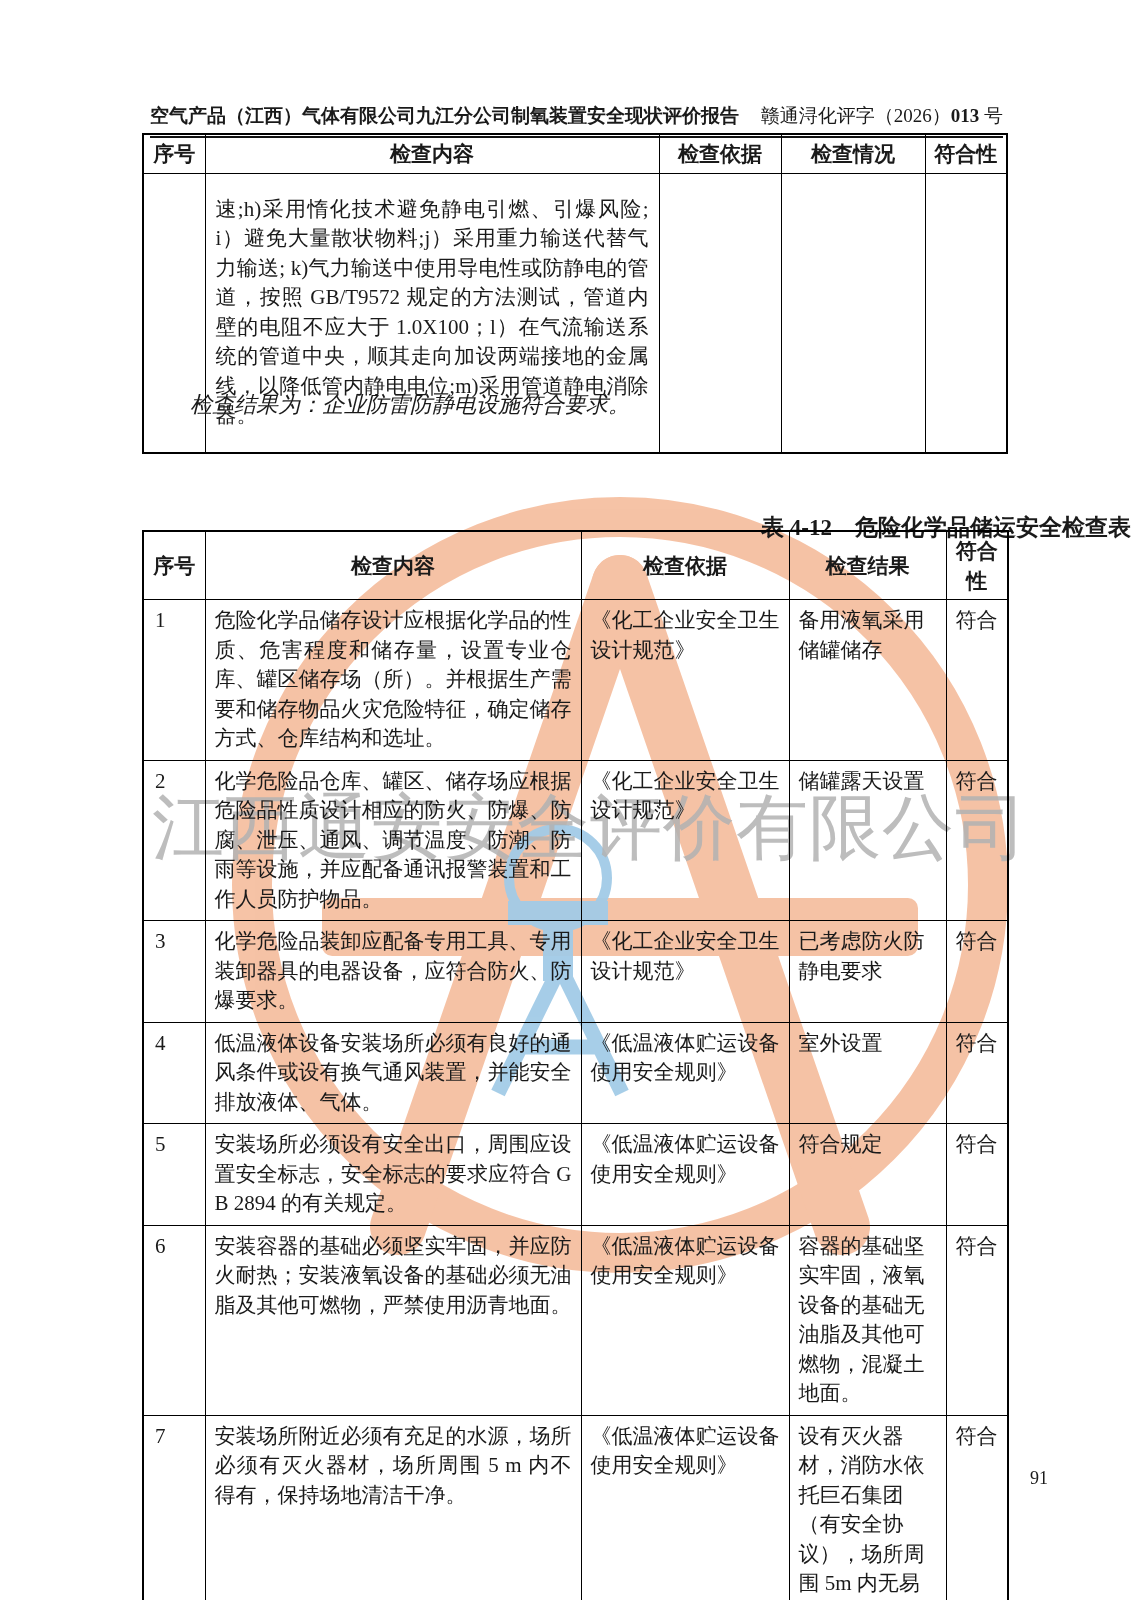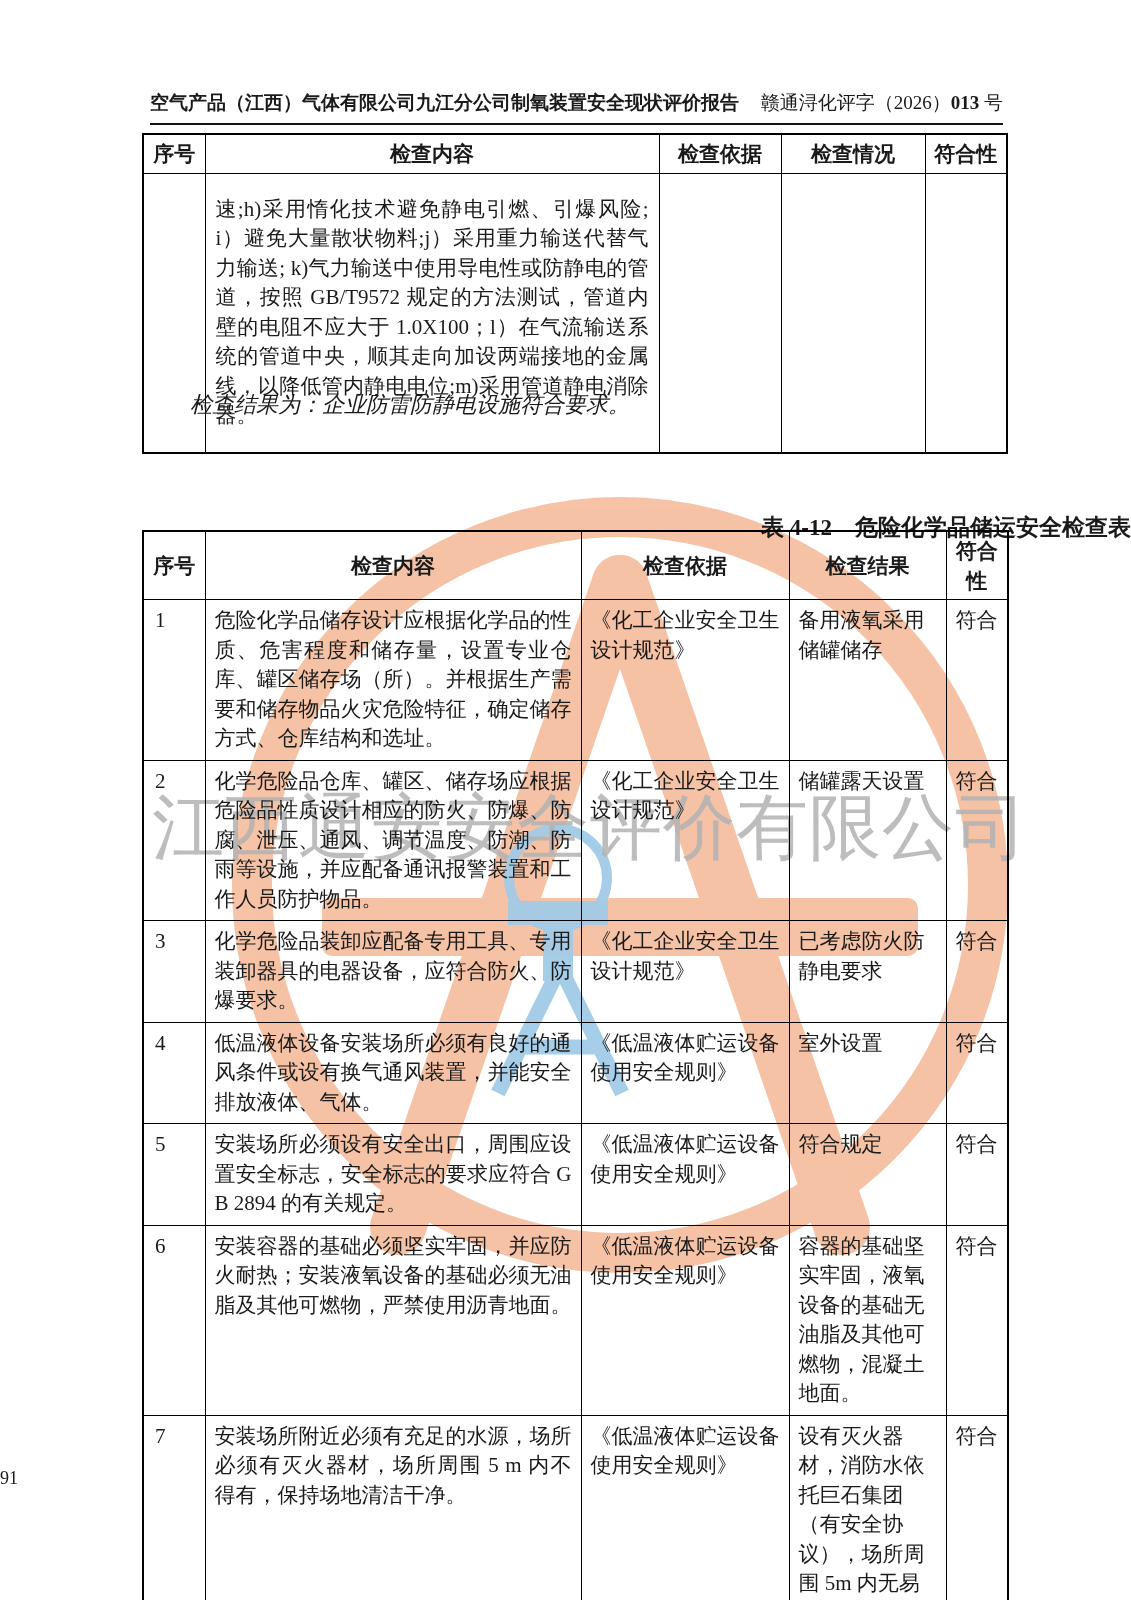--- a/index.html
+++ b/index.html
@@ -13,21 +13,21 @@
     position:absolute;left:152px;top:780px;z-index:1;pointer-events:none;
     font-family:"Liberation Sans",sans-serif;font-size:72px;font-weight:400;
     color:#b2b2b2;letter-spacing:1px;white-space:nowrap;opacity:.85;
   }
   
   .doc-header{
     position:absolute;left:150px;top:90px;width:853px;z-index:2;
     display:flex;justify-content:space-between;align-items:baseline;
     border-bottom:2px solid #111;padding-bottom:7px;
   }
-  .doc-header .left{font-family:"Liberation Sans",sans-serif;font-weight:600;font-size:19px;}
+  .doc-header .left{font-family:"Liberation Sans",sans-serif;font-weight:600;font-size:19px;margin-top:13px;}
   .doc-header .right{font-size:19px;white-space:nowrap;}
   .doc-header .right b{font-weight:700;}
   
   table.doc{
     position:absolute;z-index:2;border-collapse:collapse;table-layout:fixed;
     background:transparent;border:2px solid #000;
   }
   table.doc th,table.doc td{
     border:1.5px solid #000;vertical-align:top;padding:4px 8px;
     font-size:21px;line-height:29.5px;word-break:break-all;
@@ -49,21 +49,21 @@
   #t2 tbody tr:nth-child(2){height:152px;}
   #t2 tbody tr:nth-child(3){height:88px;}
   #t2 tbody tr:nth-child(4){height:88px;}
   #t2 tbody tr:nth-child(5){height:90px;}
   #t2 tbody tr:nth-child(6){height:150px;}
   #t2 tbody tr:nth-child(7){height:166px;}
   
   .result-note{position:absolute;left:190px;top:390px;z-index:2;font-size:22px;font-style:italic;}
   .section-heading{position:absolute;left:142px;top:445px;z-index:2;font-size:27px;font-weight:700;}
   .table-caption{position:absolute;left:0;top:512px;width:1131px;z-index:2;text-align:right;font-size:23px;font-weight:700;}
-  .page-number{position:absolute;left:0;top:1468px;width:1048px;z-index:2;text-align:left;font-size:18px;}
+  .page-number{position:absolute;left:0;top:1468px;width:1048px;z-index:2;text-align:right;font-size:18px;}
 </style>
 </head>
 <body>
 
 <div class="page">
 
   <svg class="wm-logo" viewBox="0 0 820 820" aria-hidden="true">
     <g opacity="0.9">
       <circle cx="410" cy="410" r="368" fill="none" stroke="#f5bc9c" stroke-width="40"></circle>
       <path d="M410 108 L188 752" fill="none" stroke="#f5bc9c" stroke-width="56" stroke-linecap="round"></path>

